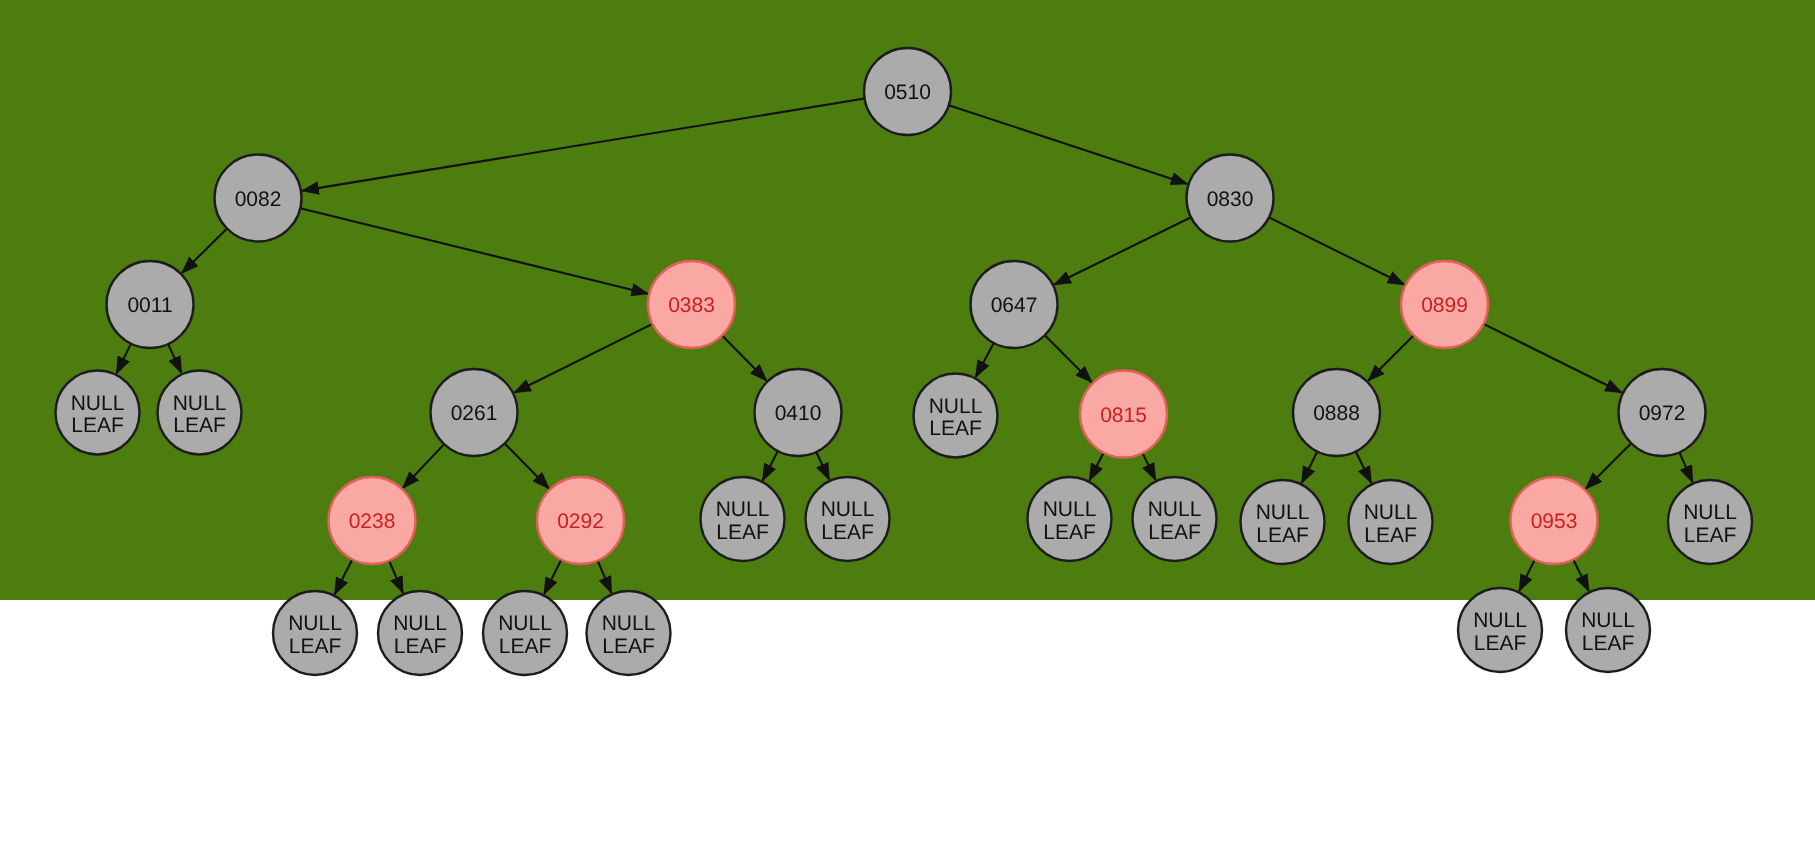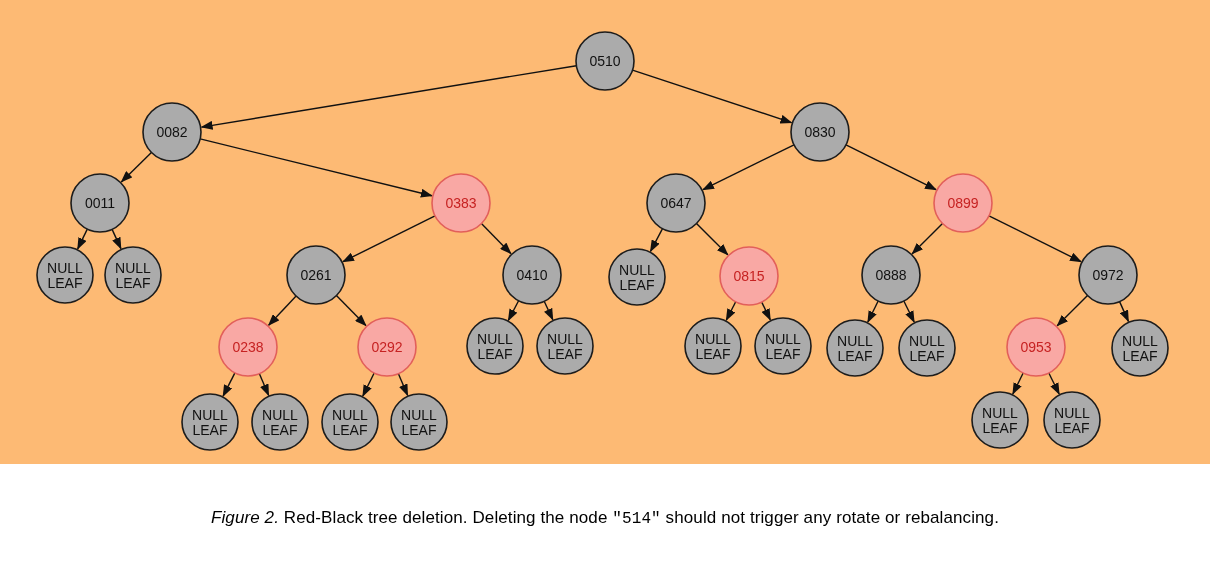--- a/index.html
+++ b/index.html
@@ -6,23 +6,23 @@
     margin: 0;
     padding: 0;
     background: #ffffff;
     width: 1210px;
     height: 572px;
     overflow: hidden;
     font-family: "Liberation Sans", sans-serif;
   }
   .figure-wrap {
     width: 1210px;
-    height: 464px;
+    height: 400px;
     position: relative;
-    background: #fdba74;
+    background: #4d7c0f;
   }
   svg.tree {
     display: block;
     width: 1210px;
     height: 468px;
   }
   svg.tree .edge {
     stroke: #111111;
     stroke-width: 1.4;
     fill: none;
@@ -213,14 +213,13 @@
       <g>
         <circle cx="1000" cy="420" r="28" fill="#ababab" stroke="#1c1c1c" class="node-circle"></circle>
         <text class="node-label" fill="#111111"><tspan x="1000" y="418">NULL</tspan><tspan x="1000" y="433">LEAF</tspan></text>
       </g>
       <g>
         <circle cx="1072" cy="420" r="28" fill="#ababab" stroke="#1c1c1c" class="node-circle"></circle>
         <text class="node-label" fill="#111111"><tspan x="1072" y="418">NULL</tspan><tspan x="1072" y="433">LEAF</tspan></text>
       </g>
     </svg>
 
-  <div class="figcaption"><em>Figure 2.</em><span> Red-Black tree deletion. Deleting the node </span><code>"514"</code><span> should not trigger any rotate or rebalancing.</span></div>
 </div>
 
 </body></html>

